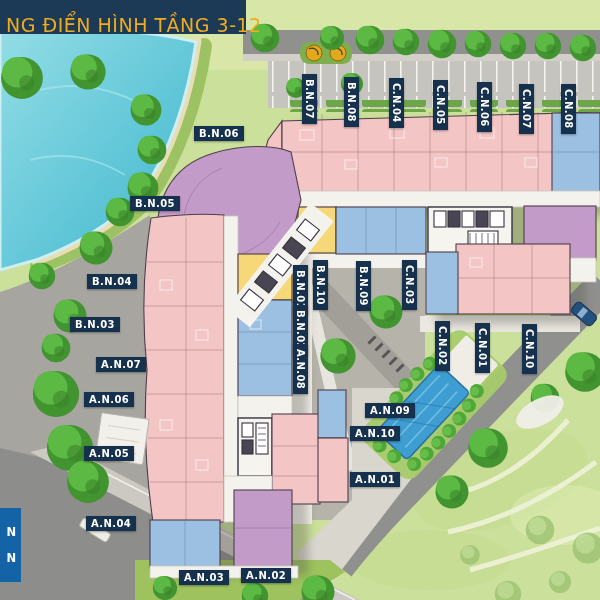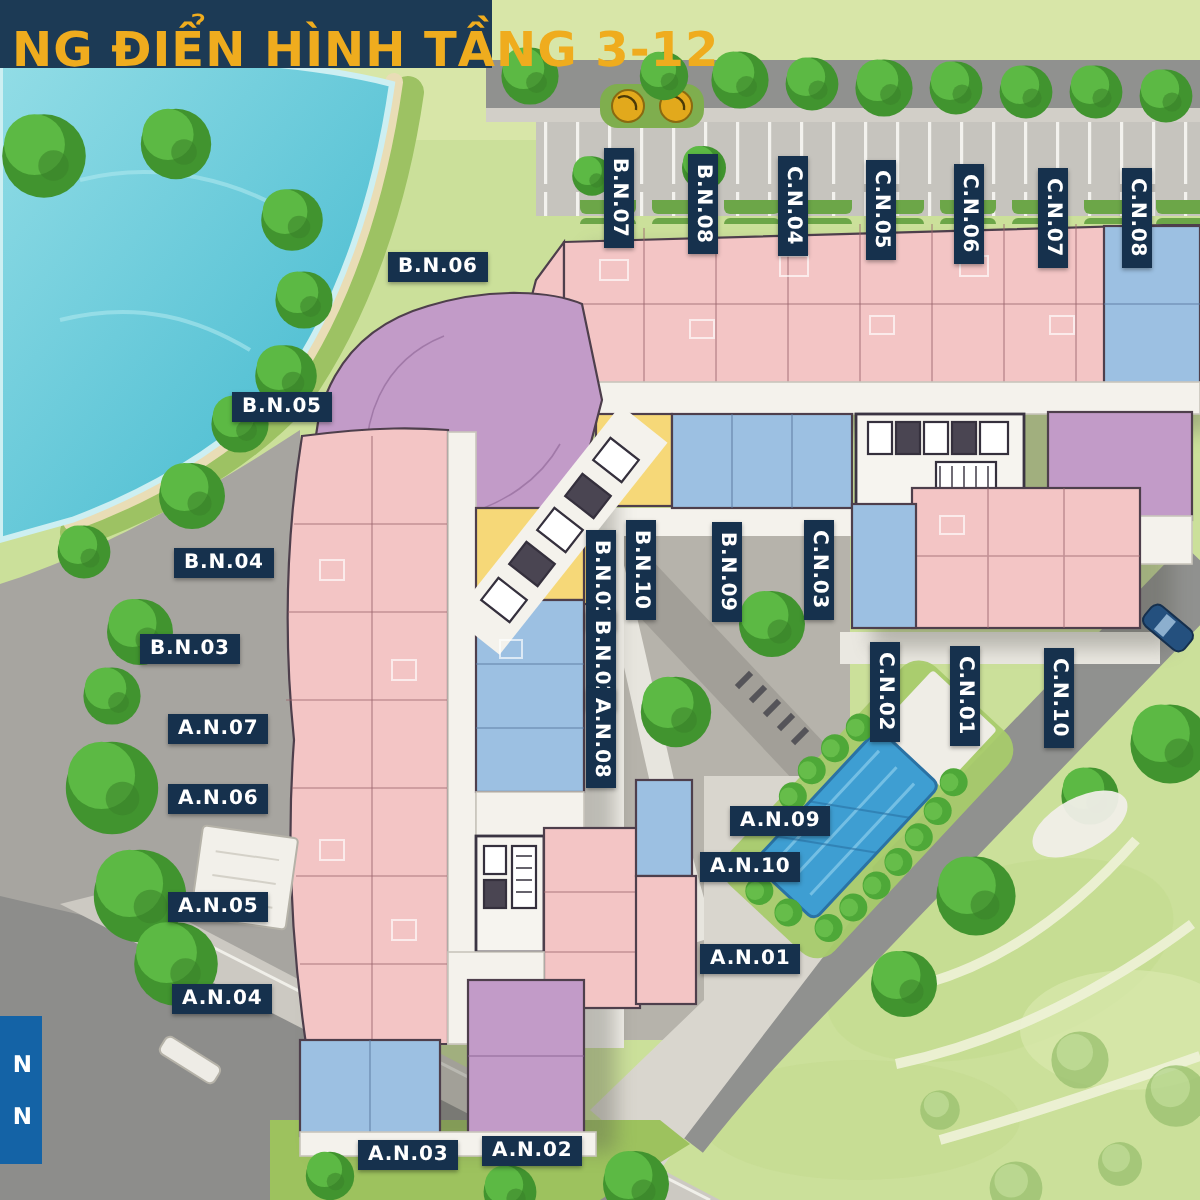--- a/index.html
+++ b/index.html
@@ -13,21 +13,21 @@
   .f-yellow{fill:var(--c-unit_yellow,#f6d878);}
   .f-cor{fill:var(--c-corridor,#f4f2ec);}
   .blk{stroke:#4e3f4c;stroke-width:1.1;}
   .div{stroke:#9b6670;stroke-opacity:.55;stroke-width:.8;}
   .divb{stroke:#5c7aa0;stroke-opacity:.6;stroke-width:.8;}
   .cell{fill:#ffffff;stroke:#35303d;stroke-width:1.1;}
   .celld{fill:#4a4552;stroke:#35303d;stroke-width:1.1;}
   
   .banner{position:absolute;left:0;top:0;width:246px;height:34px;background:var(--c-banner_bg,#1c3a55);
           display:flex;align-items:center;z-index:30;}
-  .banner span{color:var(--c-banner_text,#efac1e);font-size:24px;font-weight:bold;letter-spacing:.5px;
+  .banner span{color:var(--c-banner_text,#efac1e);font-size:19px;font-weight:normal;letter-spacing:.5px;
           padding-left:6px;white-space:nowrap;margin-top:16px;}
   
   .tag{position:absolute;background:var(--c-tag_bg,#16314d);color:var(--c-tag_text,#fff);
        font-size:10px;font-weight:bold;letter-spacing:.4px;padding:2px 5px;z-index:20;
        box-shadow:0 1px 2px rgba(0,0,0,.35);white-space:nowrap;}
   .tag-v{writing-mode:vertical-rl;text-orientation:mixed;padding:5px 2px;}
   
   .legend{position:absolute;left:-120px;top:508px;width:141px;height:74px;z-index:25;
           background:var(--c-legend_bg,#1463a6);display:flex;flex-direction:column;justify-content:center;
           align-items:flex-end;gap:12px;padding-right:5px;box-sizing:border-box;}
@@ -331,27 +331,27 @@
 
 <div class="tag tag-v" style="left:302px;top:74px">B.N.07</div>
 <div class="tag tag-v" style="left:344px;top:77px">B.N.08</div>
 <div class="tag tag-v" style="left:389px;top:78px">C.N.04</div>
 <div class="tag tag-v" style="left:433px;top:80px">C.N.05</div>
 <div class="tag tag-v" style="left:477px;top:82px">C.N.06</div>
 <div class="tag tag-v" style="left:519px;top:84px">C.N.07</div>
 <div class="tag tag-v" style="left:561px;top:84px">C.N.08</div>
 
 <div class="tag" style="left:194px;top:126px">B.N.06</div>
-<div class="tag" style="left:116px;top:196px">B.N.05</div>
+<div class="tag" style="left:130px;top:196px">B.N.05</div>
 <div class="tag" style="left:87px;top:274px">B.N.04</div>
 <div class="tag" style="left:70px;top:317px">B.N.03</div>
-<div class="tag" style="left:84px;top:357px">A.N.07</div>
+<div class="tag" style="left:96px;top:357px">A.N.07</div>
 <div class="tag" style="left:84px;top:392px">A.N.06</div>
 <div class="tag" style="left:84px;top:446px">A.N.05</div>
-<div class="tag" style="left:86px;top:492px">A.N.04</div>
+<div class="tag" style="left:86px;top:516px">A.N.04</div>
 
 <div class="tag tag-v" style="left:293px;top:265px">B.N.01</div>
 <div class="tag tag-v" style="left:313px;top:260px">B.N.10</div>
 <div class="tag tag-v" style="left:356px;top:261px">B.N.09</div>
 <div class="tag tag-v" style="left:402px;top:260px">C.N.03</div>
 <div class="tag tag-v" style="left:293px;top:305px">B.N.02</div>
 <div class="tag tag-v" style="left:293px;top:344px">A.N.08</div>
 
 <div class="tag tag-v" style="left:435px;top:321px">C.N.02</div>
 <div class="tag tag-v" style="left:475px;top:323px">C.N.01</div>

